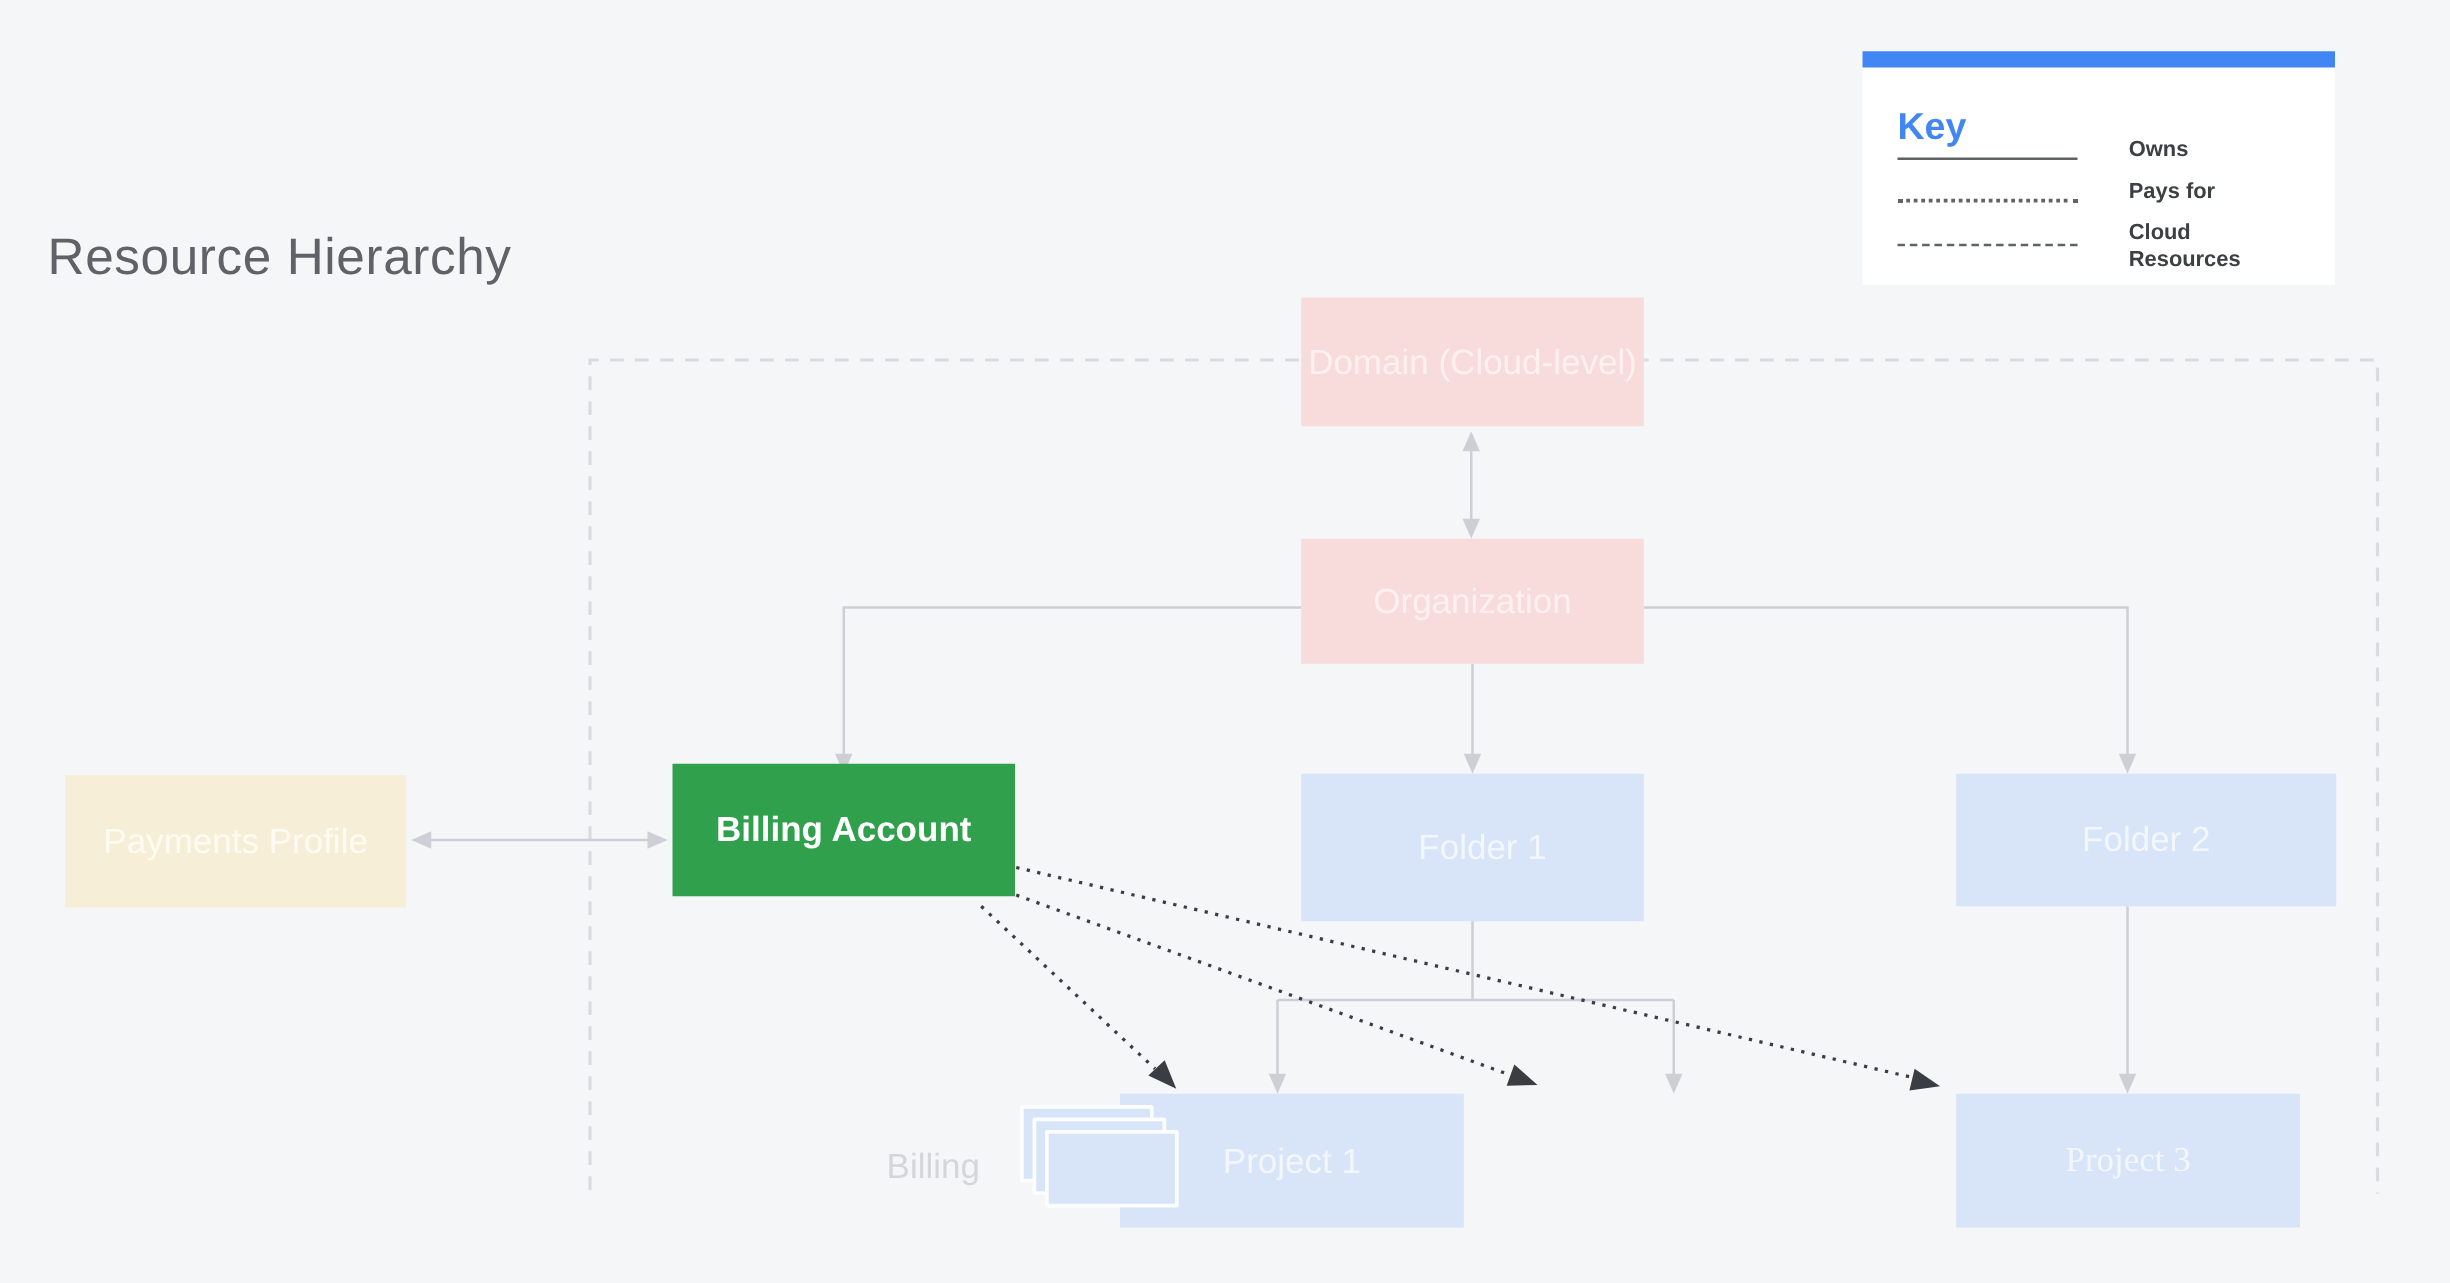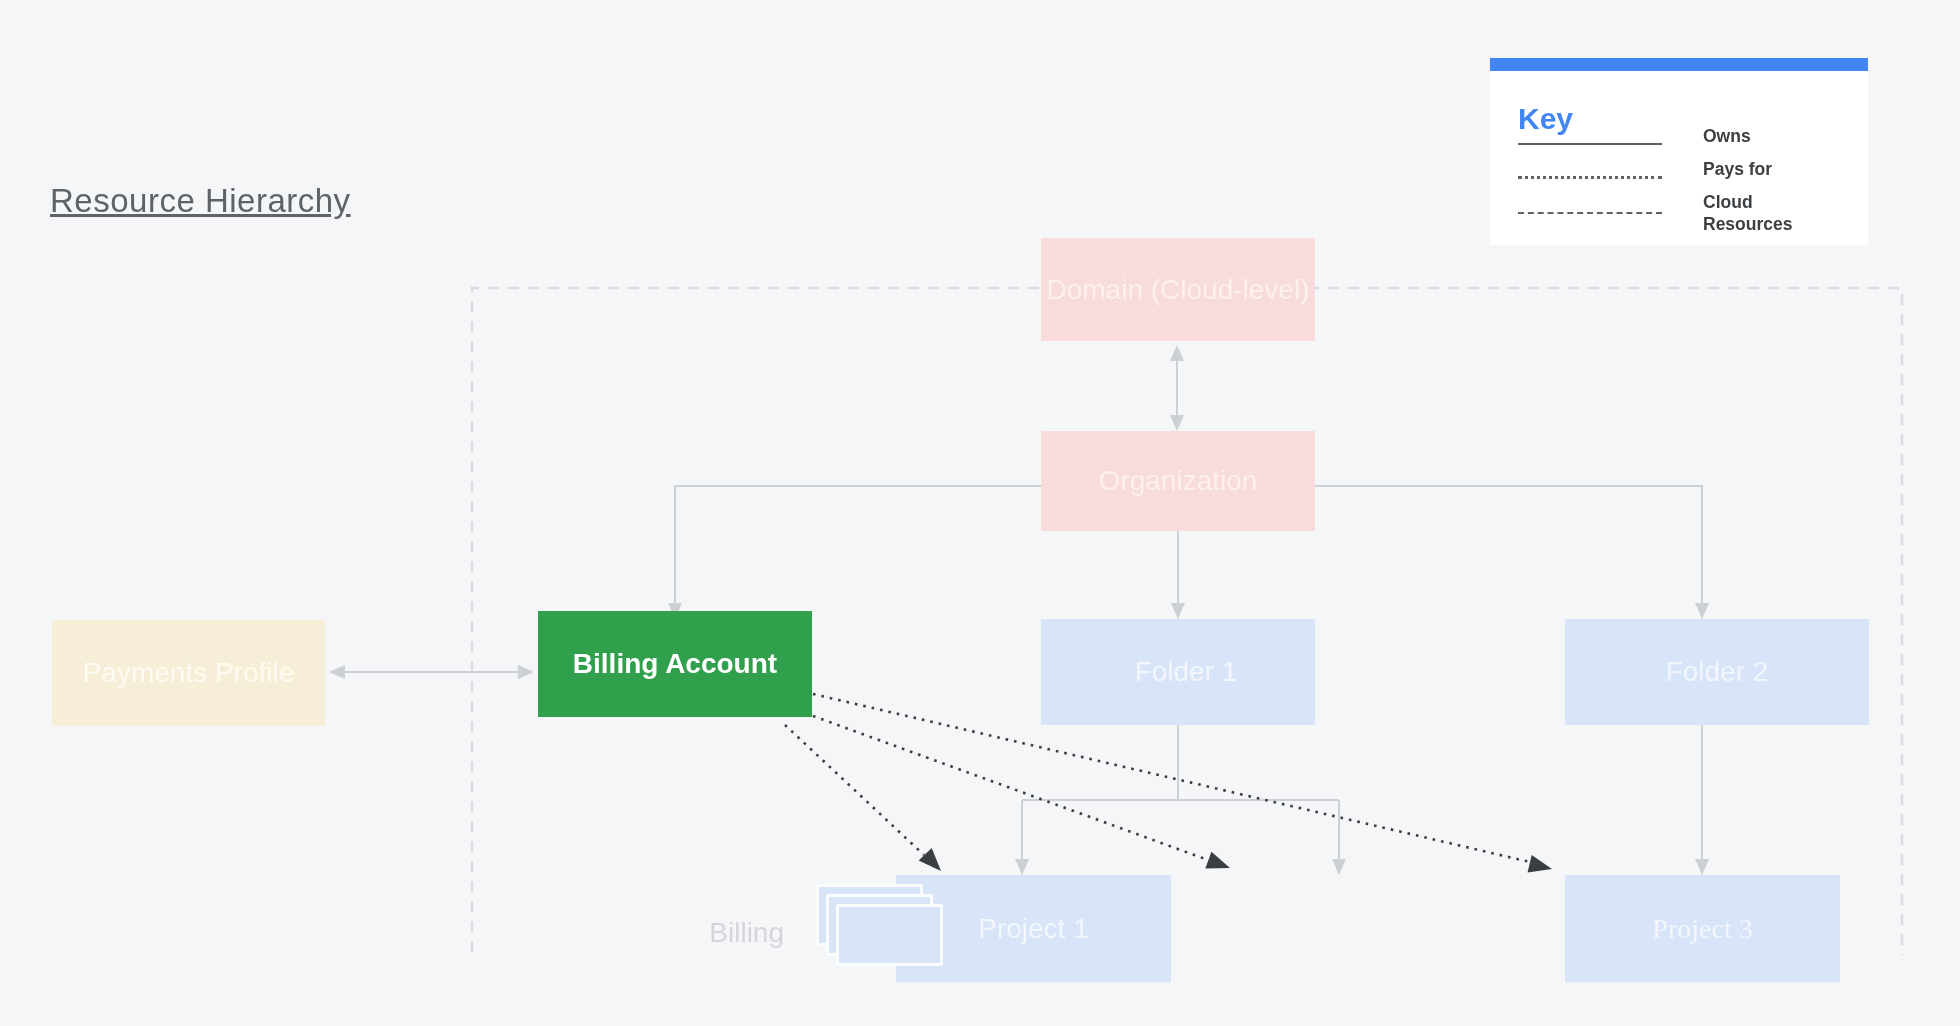--- a/index.html
+++ b/index.html
@@ -12,35 +12,35 @@
     --connector-gray:#ccd0d5;
     --dashed-boundary:#d9dbdf;
     --dotted-dark:#3a3d41;
     --text-dark:#3c4043;
     --title-gray:#5f6368;
   }
   *{margin:0;padding:0;box-sizing:border-box;}
   body{font-family:"Liberation Sans", sans-serif;background:var(--background);}
   .canvas{position:relative;width:1960px;height:1026px;background:var(--background);overflow:hidden;}
 
-  .page-title{position:absolute;left:50px;top:182px;font-size:33px;font-weight:400;color:var(--title-gray);letter-spacing:.5px;text-decoration:underline;}
+  .page-title{position:absolute;left:38px;top:182px;font-size:41px;font-weight:400;color:var(--title-gray);letter-spacing:.5px;}
 
   
   .node{position:absolute;display:flex;align-items:center;justify-content:center;
         font-size:28px;text-align:center;color:rgba(255,255,255,.93);}
   .node-pink{background:var(--node-pink);color:#fdf0ef;}
   .node-blue{background:var(--node-blue);color:#f3f7fd;}
   .node-cream{background:var(--node-cream);color:#fefbf2;}
   .node-green{background:var(--node-green);color:#ffffff;font-weight:bold;}
 
   .n-domain   {left:1041px;top:238px;width:274px;height:103px;}
   .n-org      {left:1041px;top:431px;width:274px;height:100px;}
   .n-payments {left:52px;  top:620px;width:273px;height:106px;}
   .n-billing  {left:538px; top:611px;width:274px;height:106px;}
-  .n-folder1  {left:1041px;top:619px;width:274px;height:106px;padding-left:16px;}
+  .n-folder1  {left:1041px;top:619px;width:274px;height:118px;padding-left:16px;}
   .n-folder2  {left:1565px;top:619px;width:304px;height:106px;}
   .n-project1 {left:896px; top:875px;width:275px;height:107px;}
   .n-project2 {left:1233px;top:875px;width:275px;height:107px;}
   .n-project3 {left:1565px;top:875px;width:275px;height:107px;font-family:Liberation Serif, serif;}
 
   
   svg.wires{position:absolute;left:0;top:0;width:1960px;height:1026px;}
   .boundary{fill:none;stroke:var(--dashed-boundary);stroke-width:2.5;stroke-dasharray:11 9;}
   .connector{fill:none;stroke:var(--connector-gray);stroke-width:2;}
   .arrowhead{fill:var(--connector-gray);stroke:none;}
@@ -51,21 +51,21 @@
   .labels-caption{position:absolute;left:650px;top:917px;width:134px;text-align:right;
                   font-size:28px;color:#d4d6da;}
   .labels-icon{position:absolute;left:816px;top:884px;width:132px;height:84px;}
   .labels-icon .card{position:absolute;width:107px;height:62px;background:var(--node-blue);
                      border:3px solid #fcfdfe;border-radius:2px;}
   .labels-icon .c1{left:0;top:0;}
   .labels-icon .c2{left:10px;top:10px;}
   .labels-icon .c3{left:20px;top:20px;}
 
   
-  .key-box{position:absolute;left:1490px;top:41px;width:378px;height:187px;background:#ffffff;margin-top:17px;}
+  .key-box{position:absolute;left:1490px;top:41px;width:378px;height:187px;background:#ffffff;}
   .key-bar{position:absolute;left:0;top:0;width:100%;height:13px;background:var(--accent-blue);}
   .key-title{position:absolute;left:28px;top:44px;font-size:30px;font-weight:bold;color:var(--accent-blue);}
   .key-line{position:absolute;left:28px;width:144px;height:0;}
   .key-line.solid {top:85px;border-top:2.5px solid var(--title-gray);}
   .key-line.dotted{top:118px;border-top:3px dotted var(--title-gray);}
   .key-line.dashed{top:154px;border-top:2.5px dashed var(--title-gray);}
   .key-label{position:absolute;left:213px;width:140px;font-size:17.5px;font-weight:bold;
              color:var(--text-dark);line-height:22px;}
   .key-label.l1{top:67px;}
   .key-label.l2{top:100px;}

